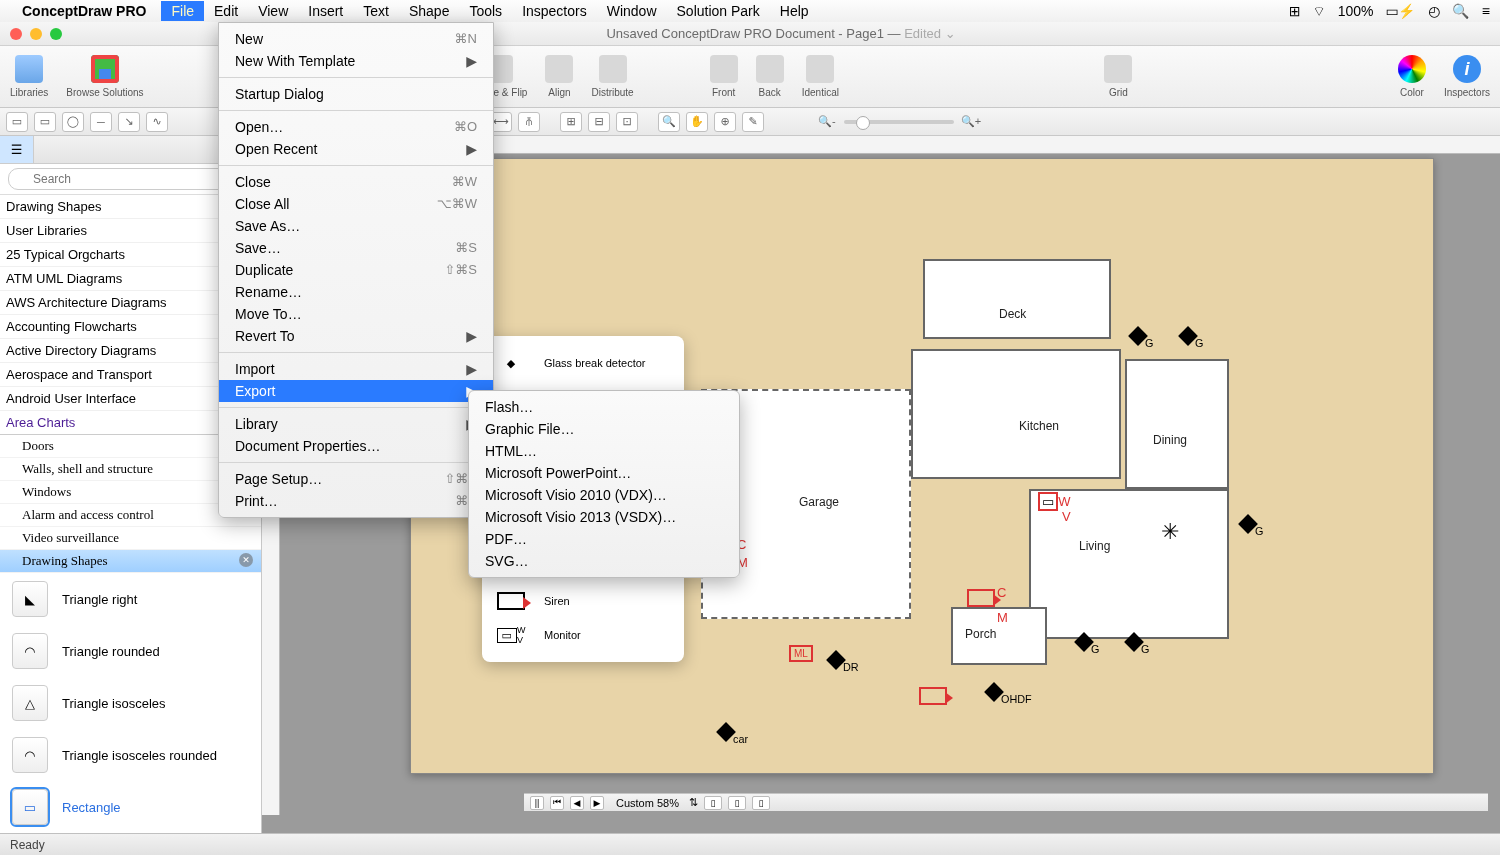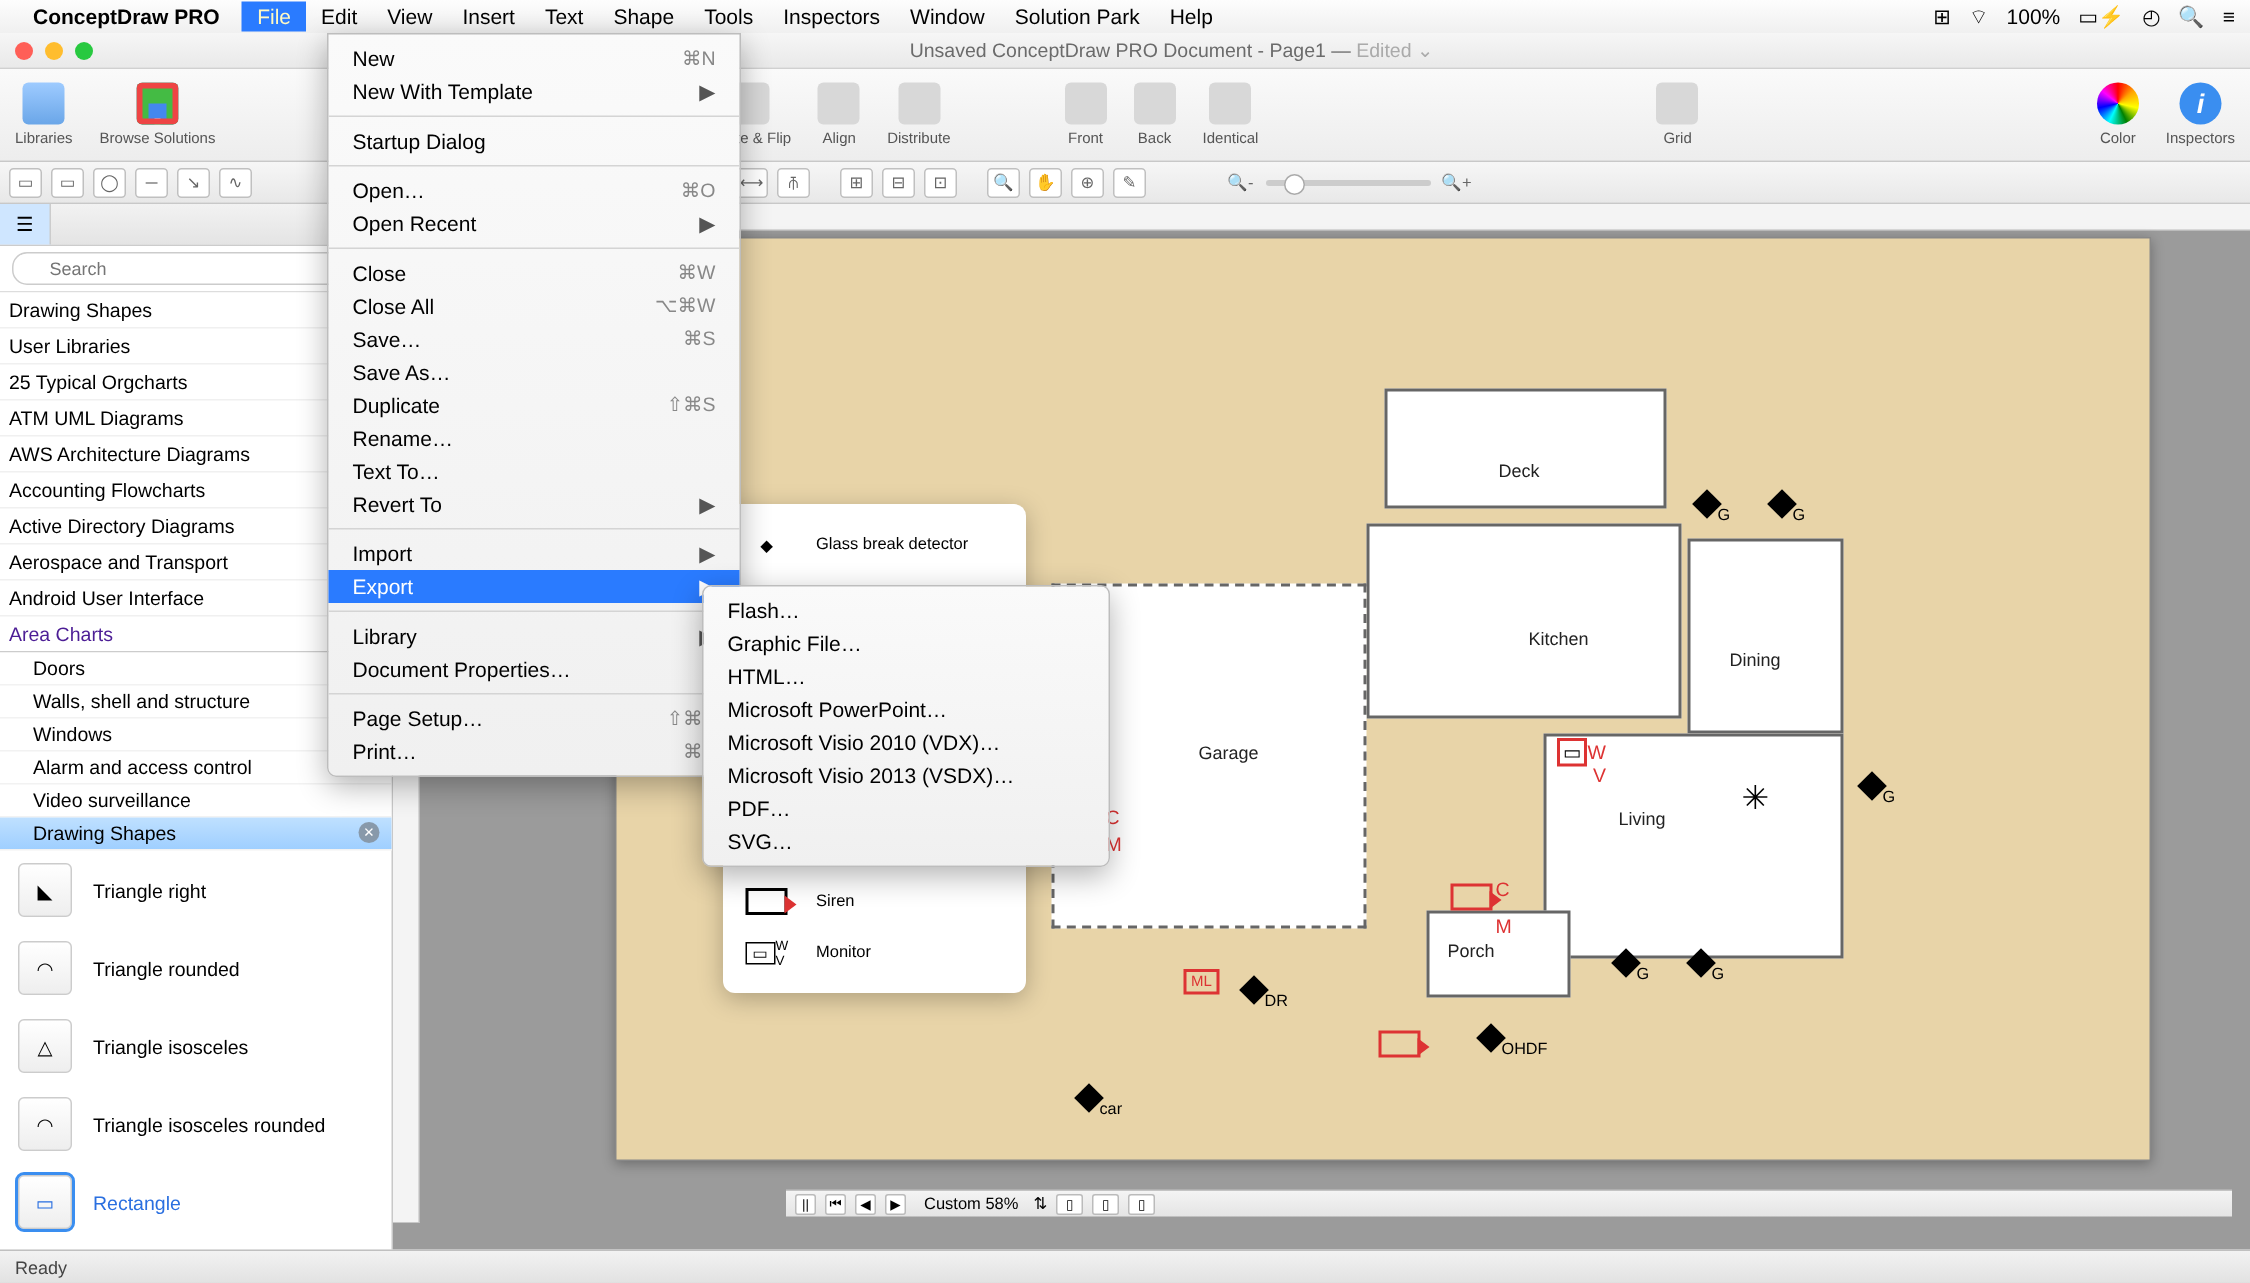--- a/index.html
+++ b/index.html
@@ -41,21 +41,21 @@
 
 .left-panel { position:absolute; left:0; top:114px; width:262px; bottom:22px; background:#fff; border-right:1px solid #c8c8c8; display:flex; flex-direction:column; }
 .left-panel .lp-top { height:28px; background:linear-gradient(#f2f2f2,#e4e4e4); border-bottom:1px solid #ccc; display:flex; }
 .lp-top .tab { width:34px; border-right:1px solid #ccc; display:flex;align-items:center;justify-content:center; }
 .lp-top .tab.active { background:#cfe6ff; }
 .lp-search { padding:4px 8px; border-bottom:1px solid #ddd; }
 .lp-search input { width:100%; border:1px solid #ccc; border-radius:10px; padding:3px 8px 3px 24px; font-size:12px; background:#fff; }
 .lp-categories { background:#fff; font-size:13px; }
 .lp-cat { padding:4px 6px; border-bottom:1px solid #f0f0f0; cursor:default; }
 .lp-sub { background:#fff; }
-.lp-sub .row { padding:3px 8px 3px 22px; font-size:13px; border-bottom:1px solid #f2f2f2; cursor:default; }
+.lp-sub .row { padding:3px 8px 3px 22px; font-size:13px; border-bottom:1px solid #f2f2f2; cursor:default;font-family:Liberation Serif, serif; }
 .lp-sub .row.sel { background:linear-gradient(#bfe0ff,#9fcfff); position:relative; }
 .lp-sub .row.sel::after { content:'✕'; position:absolute; right:8px; top:3px; width:14px; height:14px; background:#89a; color:#fff; border-radius:50%; font-size:9px; display:flex;align-items:center;justify-content:center; }
 .lp-shapes { flex:1; overflow:auto; }
 .shape-row { display:flex; align-items:center; gap:14px; padding:8px 12px; font-size:13px; cursor:default; }
 .shape-row .sicon { width:36px; height:36px; background:linear-gradient(#fff,#eee); border:1px solid #ccc; border-radius:4px; display:flex;align-items:center;justify-content:center; }
 .shape-row.sel { color:#2a6fe0; }
 .shape-row.sel .sicon { outline:2px solid #3a8ef0; }
 
 
 .canvas-wrap { position:absolute; left:262px; top:114px; right:0; bottom:22px; background:#9b9b9b; overflow:hidden; }
@@ -380,35 +380,35 @@
     <div class="divider"></div>
     <div class="mi">
       <span>Close</span>
       <span class="sc">⌘W</span>
     </div>
     <div class="mi">
       <span>Close All</span>
       <span class="sc">⌥⌘W</span>
     </div>
     <div class="mi">
+      <span>Save As…</span>
+    </div>
+    <div class="mi">
       <span>Save…</span>
       <span class="sc">⌘S</span>
     </div>
     <div class="mi">
-      <span>Save As…</span>
-    </div>
-    <div class="mi">
       <span>Duplicate</span>
       <span class="sc">⇧⌘S</span>
     </div>
     <div class="mi">
       <span>Rename…</span>
     </div>
     <div class="mi">
-      <span>Text To…</span>
+      <span>Move To…</span>
     </div>
     <div class="mi">
       <span>Revert To</span>
       <span class="arr">▶</span>
     </div>
     <div class="divider"></div>
     <div class="mi">
       <span>Import</span>
       <span class="arr">▶</span>
     </div>

